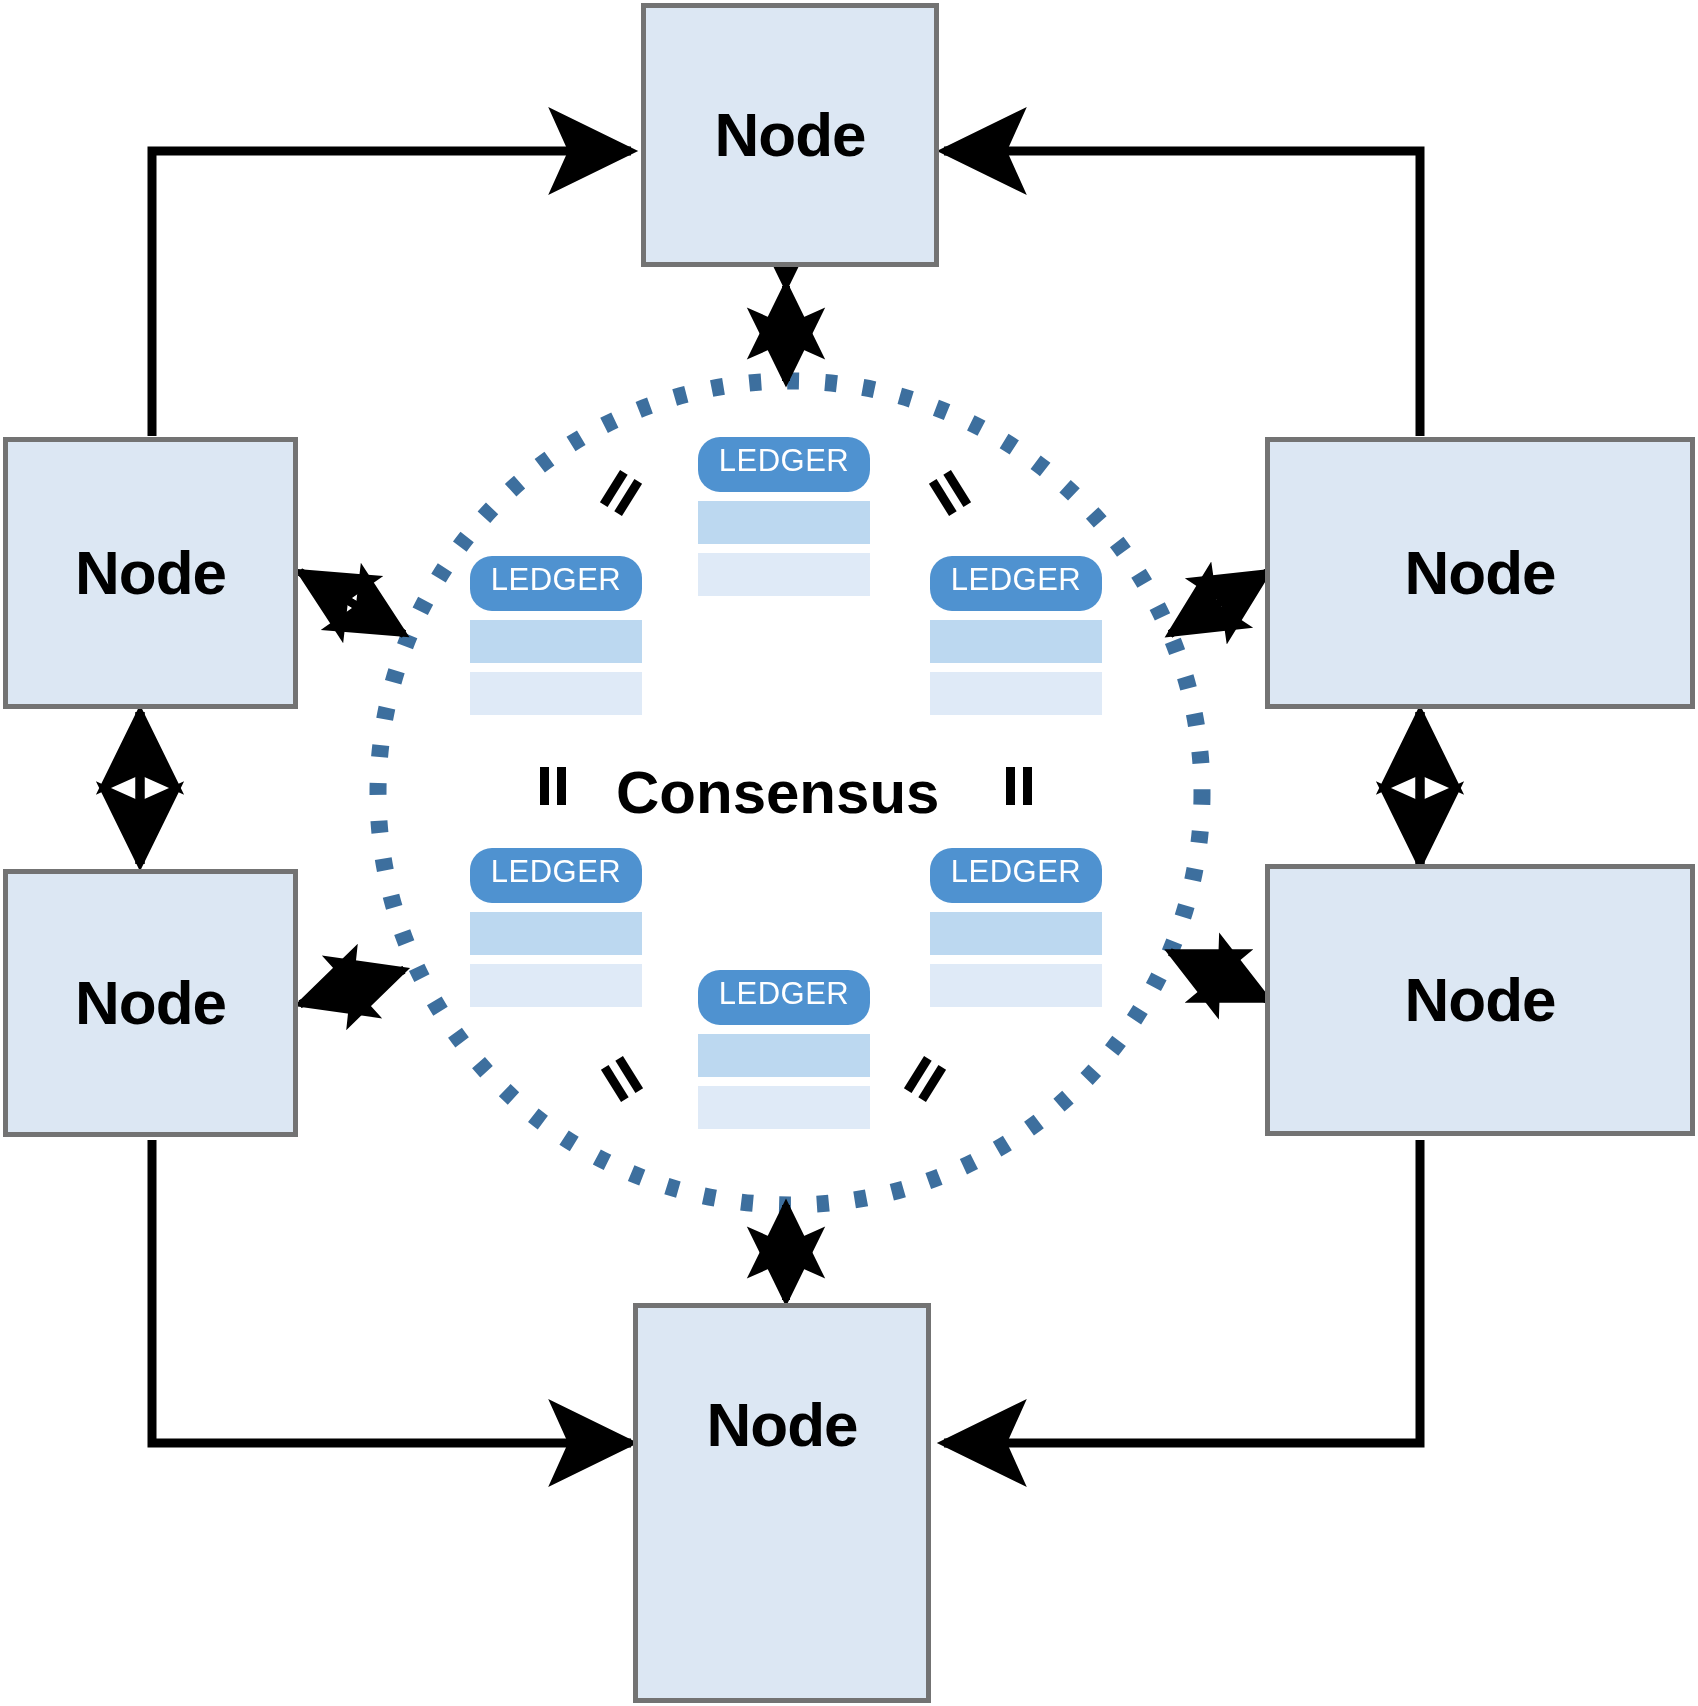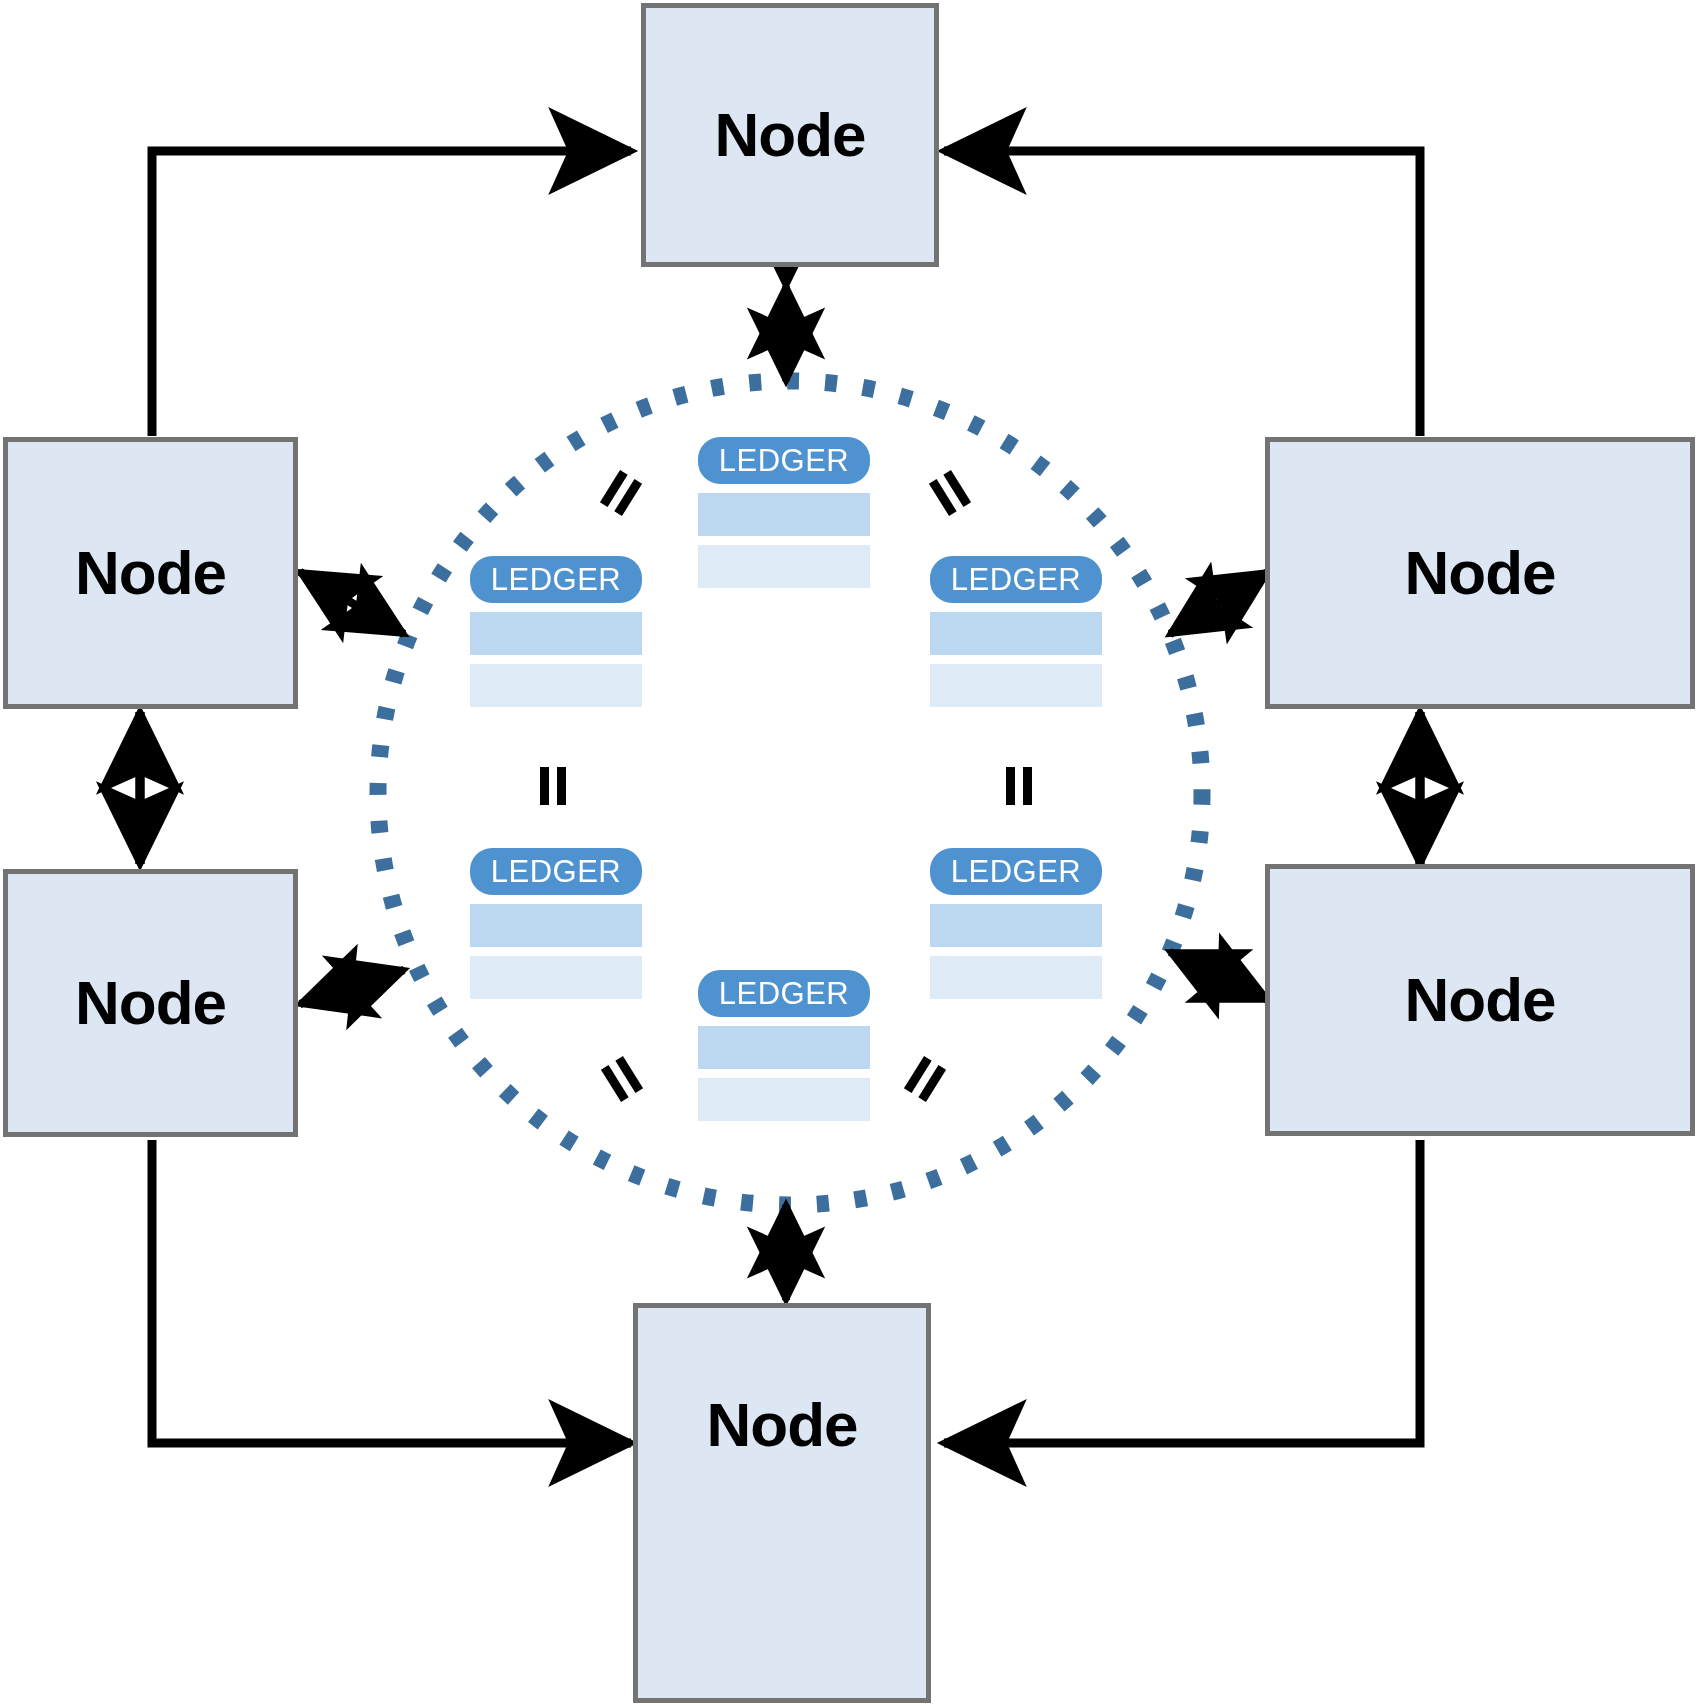--- a/index.html
+++ b/index.html
@@ -39,21 +39,21 @@
     width: 172px;
   }
   .ledger-head {
     background: #4f92d0;
     color: #ffffff;
     font-family: "Liberation Sans", sans-serif;
     font-weight: 400;
     font-size: 31px;
     text-align: center;
     line-height: 47px;
-    height: 47px;
+    height: 55px;
     letter-spacing: 0.5px;
     border-radius: 22px;
   }
   .ledger-row1 {
     background: #bcd8f0;
     height: 43px;
     margin-top: 9px;
   }
   .ledger-row2 {
     background: #dfeaf7;
@@ -237,14 +237,15 @@
   </div>
   <div class="eq-mark" style="left:603px; top:1064px; transform:rotate(58deg);" title="=">
     <i class="a"></i>
       <i class="b"></i>
   </div>
   <div class="eq-mark" style="left:906px; top:1064px; transform:rotate(-58deg);" title="=">
     <i class="a"></i>
       <i class="b"></i>
   </div>
 
+  <div class="consensus-label" style="left:616px; top:763px;">Consensus</div>
 
 </div>
 
 </body></html>

